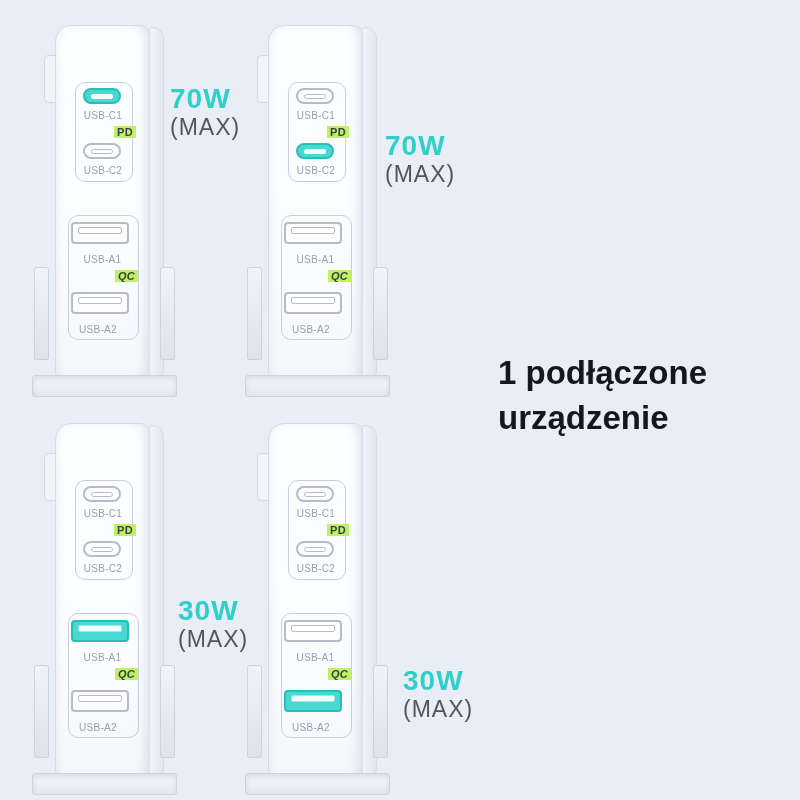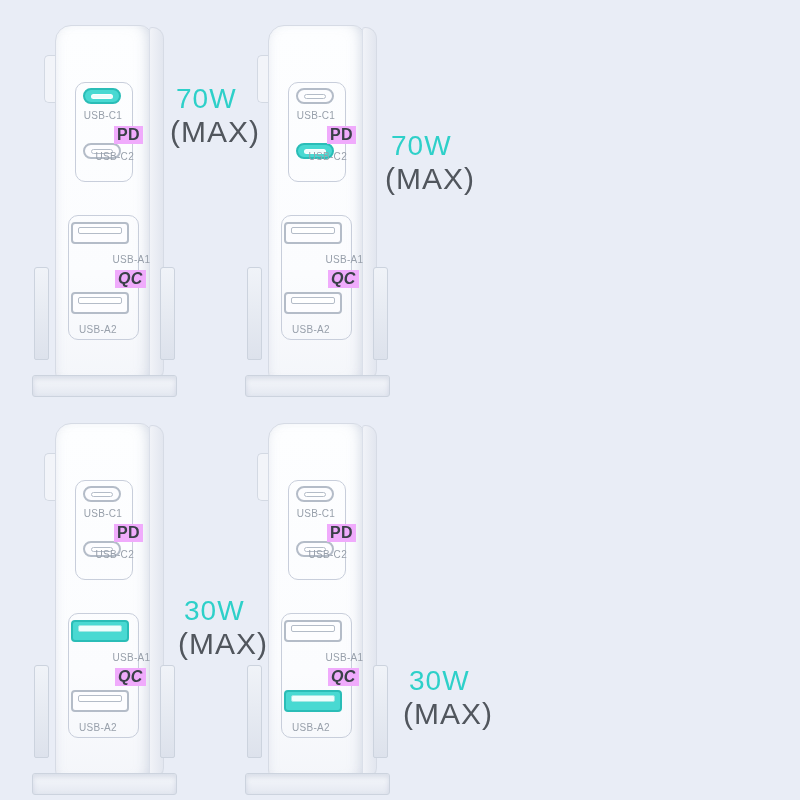--- a/index.html
+++ b/index.html
@@ -73,27 +73,27 @@
   .port-a.hl .slot{background:#effdfc;border-color:#9fe8e4;}
 
   .pc1{left:51px;top:70px;} .pc2{left:51px;top:125px;}
   .pa1{left:39px;top:204px;} .pa2{left:39px;top:274px;}
 
   .plabel{
     position:absolute;font-size:10px;letter-spacing:.3px;color:#98a0ab;
     text-align:center;z-index:3;
   }
   .lc1{left:40px;top:92px;width:62px;}
-  .lc2{left:40px;top:133px;width:62px;text-align:right;}
-  .la1{left:36px;top:236px;width:69px;margin-left:29px;}
+  .lc2{left:40px;top:147px;width:62px;}
+  .la1{left:36px;top:236px;width:69px;}
   .la2{left:36px;top:306px;width:60px;}
 
   .badge{
-    position:absolute;font-size:16px;font-weight:bold;color:#3a4048;
-    background:#f0abfc;padding:0 3px;z-index:4;letter-spacing:.3px;
+    position:absolute;font-size:11px;font-weight:bold;color:#3a4048;
+    background:#bef264;padding:0 3px;z-index:4;letter-spacing:.3px;
   }
   .pd{left:82px;top:108px;}
   .qc{left:83px;top:252px;font-style:italic;}
 
   
   .arm{
     position:absolute;top:249px;width:15px;height:93px;
     background:linear-gradient(180deg,#f0f3f8,#dde2ec);
     border:1px solid #ccd3de;border-radius:3px 3px 2px 2px;
     box-sizing:border-box;z-index:4;
@@ -106,22 +106,22 @@
     box-shadow:inset 0 3px 5px rgba(160,170,195,.35);
     box-sizing:border-box;z-index:5;
   }
 
   
   .power{position:absolute;z-index:6;line-height:1.1;white-space:nowrap;}
   .c1 .power{left:138px;top:66px;}
   .c2 .power{left:140px;top:113px;}
   .c3 .power{left:146px;top:180px;}
   .c4 .power{left:158px;top:250px;}
-  .pw{font-size:28px;font-weight:400;color:#2ed0c9;letter-spacing:1px;margin-left:6px;}
-  .pmax{font-size:30px;font-weight:400;color:#51565d;letter-spacing:1px;text-align:center;}
+  .pw{font-size:28px;font-weight:700;color:#2ed0c9;letter-spacing:1px;}
+  .pmax{font-size:23px;font-weight:400;color:#51565d;letter-spacing:1px;text-align:center;}
 
   
   .heading{
     position:absolute;left:498px;top:350px;width:270px;
     font-size:33px;font-weight:700;color:#14171c;line-height:45px;
   }
 </style>
 </head>
 <body>
 
@@ -252,14 +252,18 @@
     <div class="plabel la2">USB-A2</div>
     <div class="arm arm-l"></div>
     <div class="arm arm-r"></div>
     <div class="base"></div>
     <div class="power">
       <div class="pw">30W</div>
       <div class="pmax">(MAX)</div>
     </div>
   </div>
 
+  <div class="heading">
+    <div>1 podłączone</div>
+    <div>urządzenie</div>
+  </div>
 
 </div>
 
 </body></html>

